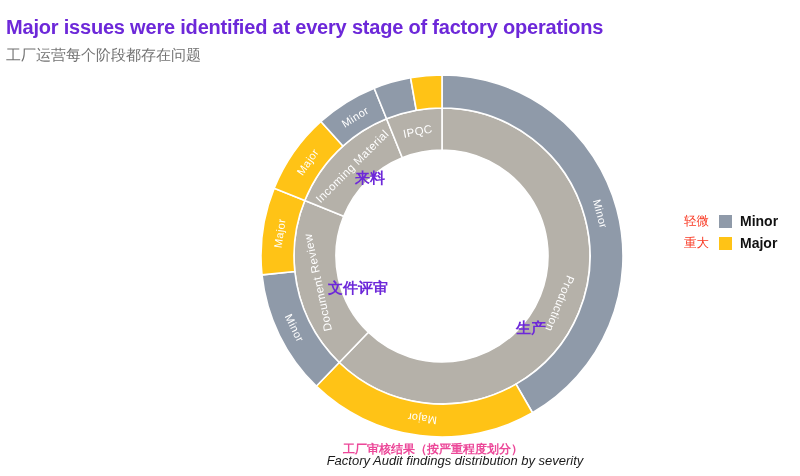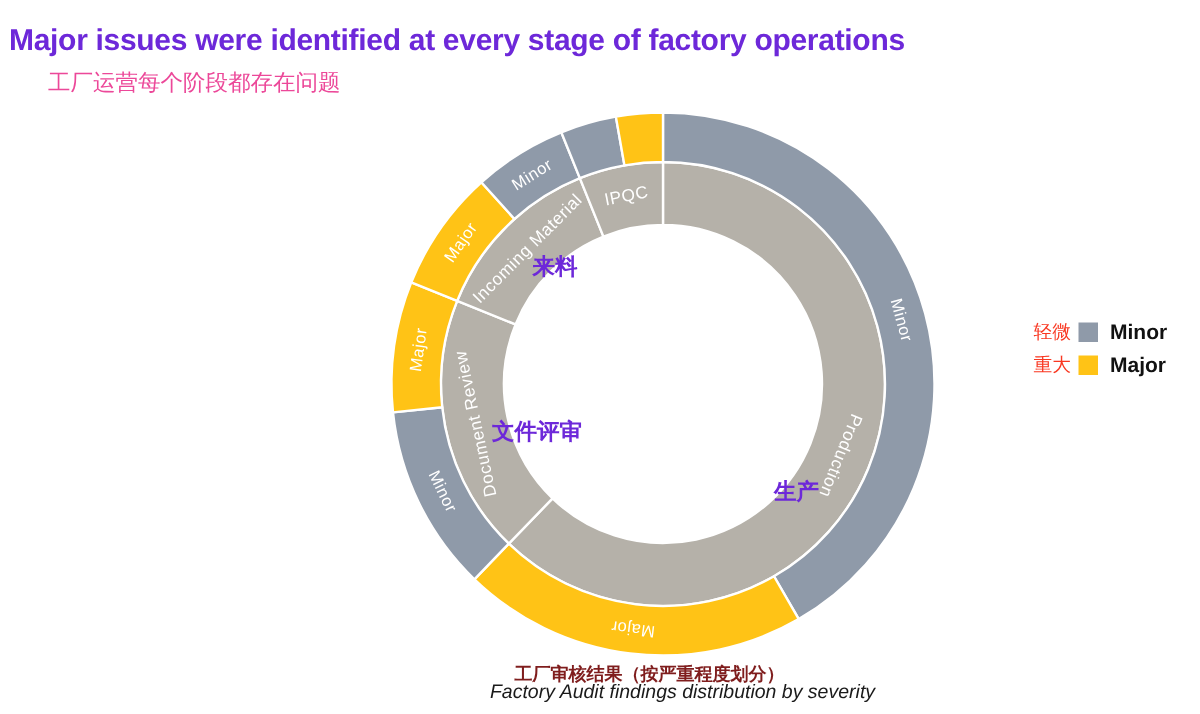--- a/index.html
+++ b/index.html
@@ -4,46 +4,46 @@
 <style>
   * { margin:0; padding:0; box-sizing:border-box; }
   html,body { width:800px; height:476px; background:#ffffff; overflow:hidden;
               font-family:"Liberation Sans", sans-serif; position:relative; }
 
   .slide-title {
     position:absolute; left:6px; top:16px; width:680px;
     font-size:20px; font-weight:bold; color:#6d28d9; letter-spacing:-0.2px;
   }
   .slide-subtitle {
-    position:absolute; left:32px; top:46px;
-    font-size:15px; color:#ec4899; white-space:nowrap;
+    position:absolute; left:6px; top:46px;
+    font-size:15px; color:#737373; white-space:nowrap;
   }
 
   #chart-layer { position:absolute; left:0; top:0; }
 
   .annotation {
     position:absolute; transform:translate(-50%,-50%);
     color:#6d28d9; font-size:15px; font-weight:bold; white-space:nowrap;
   }
   .ann-incoming { left:370px; top:178px; }
   .ann-docreview { left:358px; top:288px; }
   .ann-production { left:531px; top:304px;margin-top:24px; }
 
   .caption-zh {
     position:absolute; left:433px; top:441px; transform:translateX(-50%);
-    color:#7f1d1d; font-size:12px; font-weight:bold; white-space:nowrap;
+    color:#ec4899; font-size:12px; font-weight:bold; white-space:nowrap;
   }
   .caption-en {
     position:absolute; left:455px; top:453px; transform:translateX(-50%);
     color:#1a1a1a; font-size:13px; font-style:italic; font-weight:400; white-space:nowrap;
   }
 
   .legend { position:absolute; left:684px; top:210px; }
   .legend-row { display:flex; align-items:center; height:22px; }
-  .legend-zh { color:#f93822; font-size:12.5px; width:30px; text-align:right; white-space:nowrap; }
+  .legend-zh { color:#f93822; font-size:12.5px; width:30px; text-align:left; white-space:nowrap; }
   .legend-swatch { width:13px; height:13px; margin:0 8px 0 5px; flex:0 0 13px; }
   .legend-en { color:#111111; font-size:14px; font-weight:bold; white-space:nowrap; }
 </style>
 </head>
 <body>
 
 <h1 class="slide-title">Major issues were identified at every stage of factory operations</h1>
 <div class="slide-subtitle">工厂运营每个阶段都存在问题</div>
 
 <svg id="chart-layer" width="800" height="476" viewBox="0 0 800 476">

